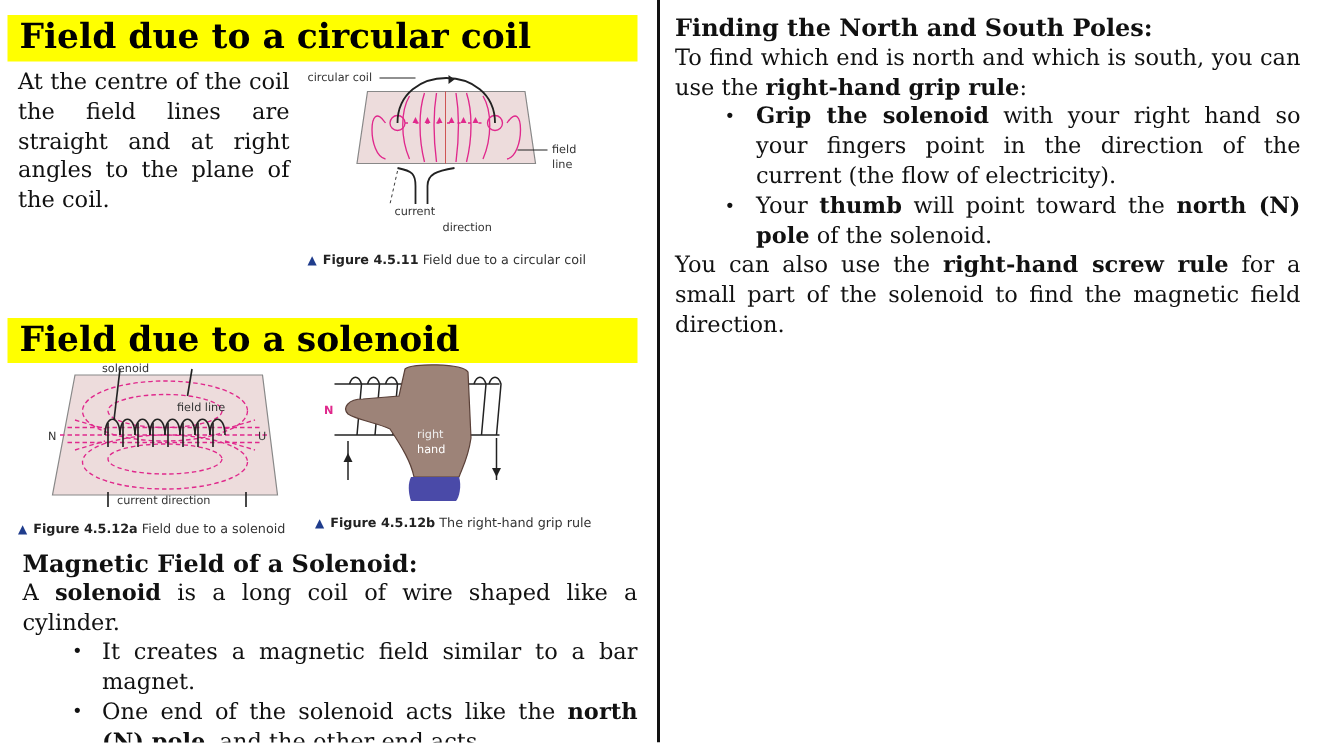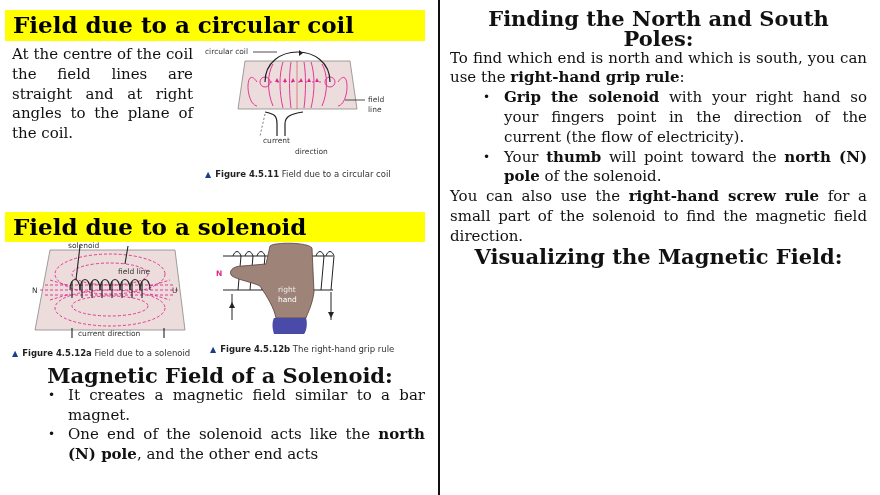--- a/index.html
+++ b/index.html
@@ -10,21 +10,21 @@
   .divider { position:absolute; left:438px; top:0; width:2px; height:495px; background:#111; }
   .banner {
     position:absolute; left:5px; background:#ffff00;
     font-family:"DejaVu Serif", serif; font-weight:bold; font-size:23px; line-height:30px;
     padding:0 8px; color:#000; box-sizing:border-box;
   }
   .p {
     font-size:15px; line-height:19.8px; text-align:justify; margin:0;
   }
   .b { font-weight:bold; }
-  .h { font-weight:bold; font-size:21px; line-height:19.8px; margin:0;text-align:center; }
+  .h { font-weight:bold; font-size:16px; line-height:19.8px; margin:0; }
   ul.bul { list-style:none; margin:0; padding:0; }
   ul.bul li { position:relative; font-size:15px; line-height:19.8px; text-align:justify; }
   ul.bul li .dot { position:absolute; font-size:12px; font-family:"DejaVu Sans", sans-serif; }
   .fig { position:absolute; }
   .cap { position:absolute; font-family:"DejaVu Sans", sans-serif; font-size:8.5px; color:#333; white-space:nowrap; }
   .cap .tri { color:#1f3c8c; font-size:8px; margin-right:4px; }
   .cap .num { font-weight:bold; color:#222; }
   .lbl { position:absolute; font-family:"DejaVu Sans", sans-serif; font-size:7.5px; color:#333; white-space:nowrap; line-height:9px; }
 </style>
 </head>
@@ -149,20 +149,23 @@
   <span class="lbl" style="left:8px; top:27px; color:#e0288c; font-weight:bold;">N</span>
   <span class="lbl" style="left:70px; top:43px; color:#eee;">right</span>
   <span class="lbl" style="left:70px; top:53px; color:#fff;">hand</span>
   <span class="cap" style="left:2px; top:102px;">
     <span class="tri">▲</span><span class="num">Figure 4.5.12b</span> <span>The right-hand grip rule</span>
   </span>
 </div>
 
 <div style="position:absolute; left:15px; top:366px; width:410px;">
   <p class="h">Magnetic Field of a Solenoid:</p>
+  <p class="p">
+    <span>A </span><span class="b">solenoid</span><span> is a long coil of wire shaped like a cylinder.</span>
+  </p>
   <ul class="bul">
     <li style="padding-left:53px;">
       <span class="dot" style="left:33px;">•</span>
       <span>It creates a magnetic field similar to a bar magnet.</span>
     </li>
     <li style="padding-left:53px;">
       <span class="dot" style="left:33px;">•</span>
       <span>One end of the solenoid acts like the </span><span class="b">north (N) pole</span><span>, and the other end acts</span>
     </li>
   </ul>
@@ -184,14 +187,13 @@
       <span class="dot" style="left:33px;">•</span>
       <span>Your </span><span class="b">thumb</span><span> will point toward the </span><span class="b">north (N) pole</span><span> of the solenoid.</span>
     </li>
   </ul>
   <p class="p">
     <span>You can also use the </span><span class="b">right-hand screw rule</span><span> for a small part of the solenoid to find the magnetic field direction.</span>
   </p>
 </div>
 
 <div style="position:absolute; left:450px; top:247px; width:417px;">
-  <p class="h">Visualizing the Magnetic Field:</p>
 </div>
 
 </body></html>

